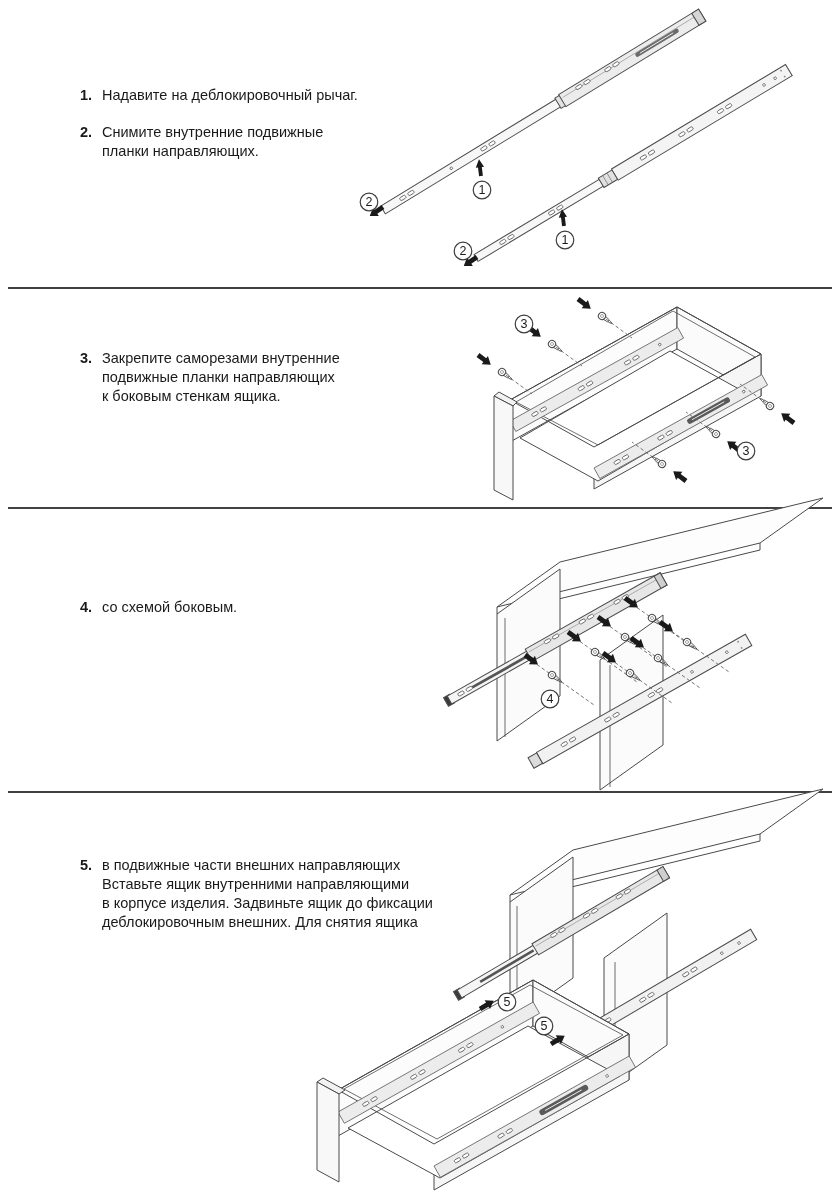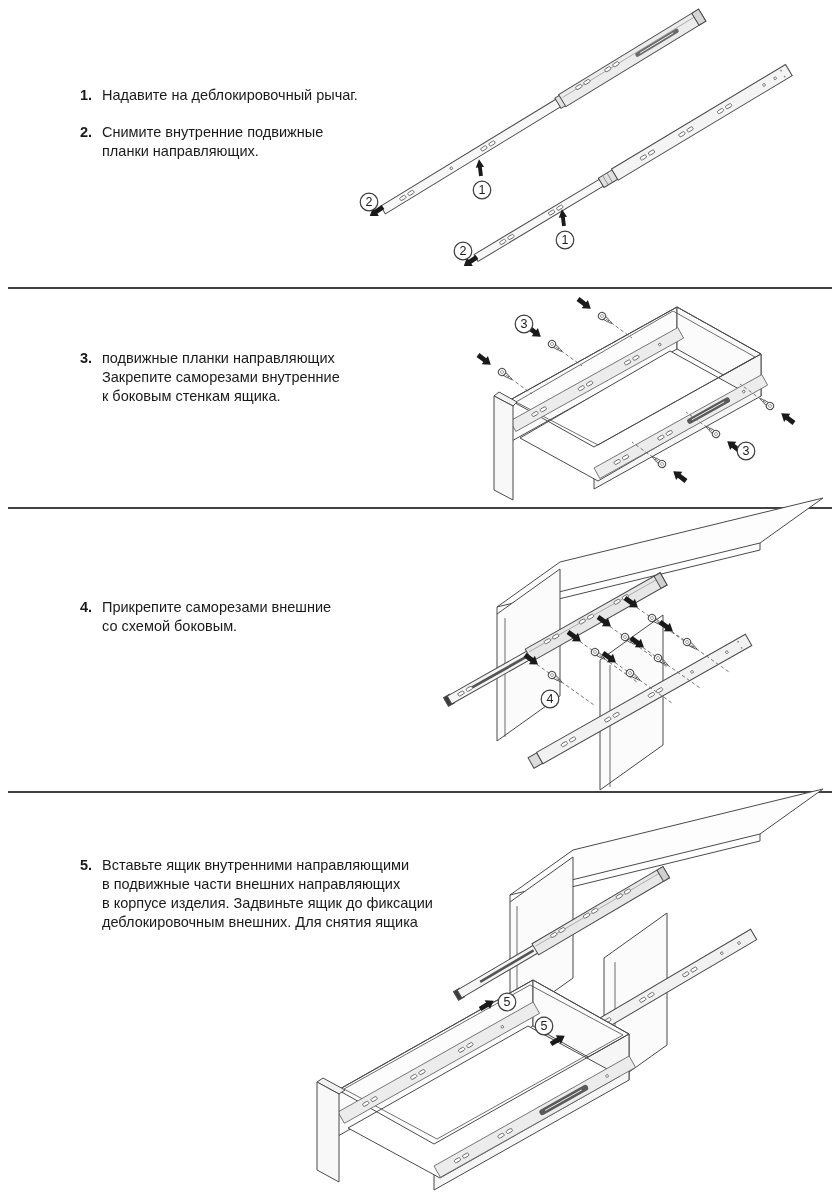--- a/index.html
+++ b/index.html
@@ -106,22 +106,22 @@
       <circle cx="463" cy="251" r="8.8" fill="#fff" stroke="#3d3d3d" stroke-width="1.2"></circle>
       <text x="463" y="255.4" text-anchor="middle">2</text>
     </g>
   </svg>
 
   <div class="divider" style="top:287px"></div>
 
   <div class="step" style="top:349px">
     <span class="num">3.</span>
     <div class="lines">
+      <div>Закрепите саморезами внутренние</div>
       <div>подвижные планки направляющих</div>
-      <div>Закрепите саморезами внутренние</div>
       <div>к боковым стенкам ящика.</div>
     </div>
   </div>
 
   <svg style="left:465px;top:295px" width="375" height="213" viewBox="465 295 375 213">
     <g stroke="#4a4a4a" stroke-width="1" fill="none">
       <polygon points="510,400 677,307 677,349 510,442" fill="#fcfcfc"></polygon>
       <polygon points="677,307 761,354 761,396 677,349" fill="#fbfbfb"></polygon>
       <polygon points="594,447 761,354 761,396 594,489" fill="#f6f6f6"></polygon>
       <polygon points="520,438 670,351 748,394 598,481" fill="#ffffff"></polygon>
@@ -177,21 +177,20 @@
       <circle cx="746" cy="451" r="8.8" fill="#fff" stroke="#3d3d3d" stroke-width="1.2"></circle>
       <text x="746" y="455.4" text-anchor="middle">3</text>
     </g>
   </svg>
 
   <div class="divider" style="top:507px"></div>
 
   <div class="step" style="top:598px">
     <span class="num">4.</span>
     <div class="lines">
-      <div>Прикрепите саморезами внешние</div>
       <div>со схемой боковым.</div>
 
     </div>
   </div>
 
   <svg style="left:420px;top:496px" width="420" height="298" viewBox="420 496 420 298">
     <g stroke="#4a4a4a" stroke-width="1" fill="none">
       <polygon points="497,607 760,543 823,498 560,562" fill="#fdfdfd"></polygon>
       <line x1="497" y1="614" x2="760" y2="550"></line>
         <line x1="497" y1="607" x2="497" y2="614"></line>
@@ -255,22 +254,22 @@
       <circle cx="550" cy="699" r="8.8" fill="#fff" stroke="#3d3d3d" stroke-width="1.2"></circle>
       <text x="550" y="703.4" text-anchor="middle">4</text>
     </g>
   </svg>
 
   <div class="divider" style="top:791px"></div>
 
   <div class="step" style="top:856px">
     <span class="num">5.</span>
     <div class="lines">
+      <div>в подвижные части внешних направляющих</div>
       <div>Вставьте ящик внутренними направляющими</div>
-      <div>в подвижные части внешних направляющих</div>
       <div>в корпусе изделия. Задвиньте ящик до фиксации</div>
       <div>деблокировочным внешних. Для снятия ящика</div>
     </div>
   </div>
 
   <svg style="left:300px;top:782px" width="540" height="416" viewBox="300 782 540 416">
     <g stroke="#4a4a4a" stroke-width="1" fill="none">
       <polygon points="510,895 760,834 823,789 573,850" fill="#fdfdfd"></polygon>
       <line x1="510" y1="902" x2="760" y2="841"></line>
         <line x1="510" y1="895" x2="510" y2="902"></line>

